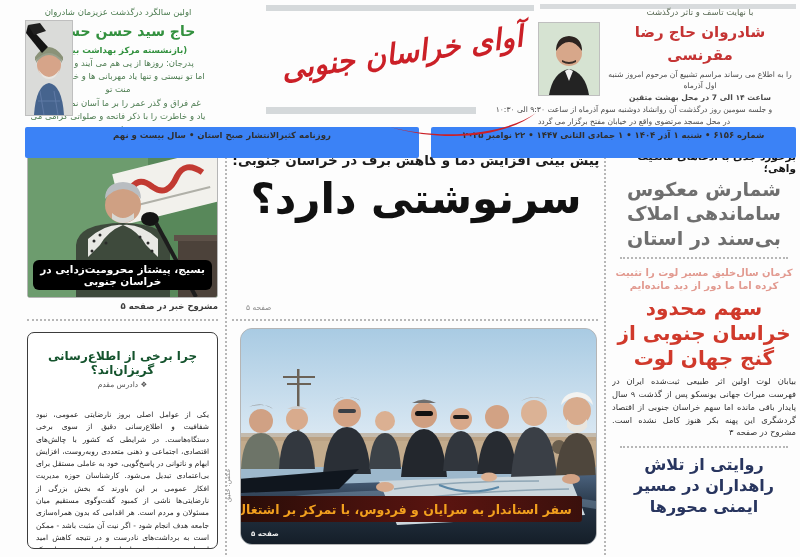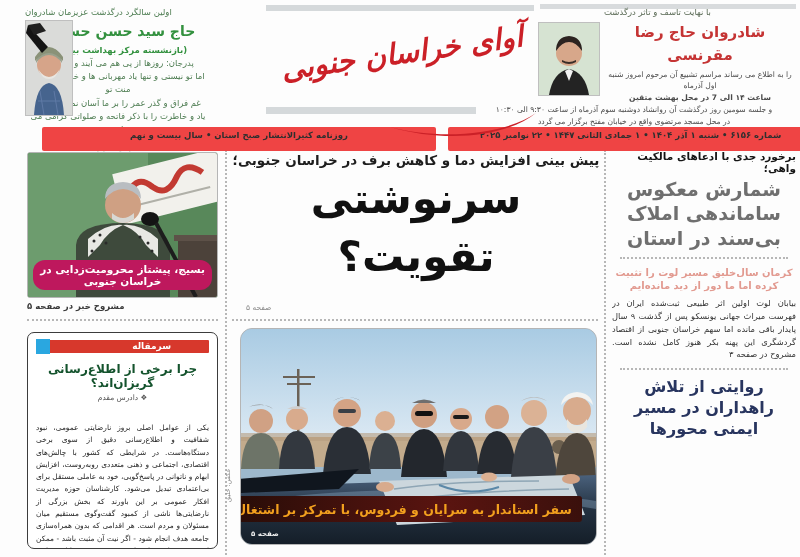--- a/index.html
+++ b/index.html
@@ -5,21 +5,21 @@
   * { margin:0; padding:0; box-sizing:border-box; }
   html,body { width:800px; height:557px; }
   body {
     position:relative; background:#fdfdfd; overflow:hidden;
     font-family:"DejaVu Sans", sans-serif; direction:rtl; color:#222;
   }
   .abs { position:absolute; }
 
   
   .notice { font-size:8.5px; line-height:1.55; }
-  .notice .kicker { font-size:8.5px; color:#5a6a55; text-align:left; }
+  .notice .kicker { font-size:8.5px; color:#5a6a55; text-align:center; }
   .notice .name  { font-weight:bold; font-size:14px; text-align:center; margin:2px 0 1px; }
   .notice .sub   { font-weight:bold; font-size:9px; text-align:center; }
   .notice .line  { text-align:center; }
   .notice .sig   { font-weight:bold; font-size:10px; text-align:center; margin-top:2px; }
 
   #ob-left  { left:25px; top:6px; width:240px; height:118px; }
   #ob-left .txt { padding-right:0; padding-left:0; margin-right:54px; }
   #ob-left .kicker, #ob-left .line { color:#4e7d52; }
   #ob-left .name { color:#33913f; }
   #ob-left .sub  { color:#33913f; font-size:8.5px; }
@@ -39,23 +39,23 @@
   #masthead-title {
     position:absolute; left:-14px; top:34px; width:300px;
     color:#cb2027; font-weight:bold; font-style:italic;
     font-size:29px; white-space:nowrap; text-align:center;
     transform:rotate(-8deg); letter-spacing:-1px;
   }
   #mast-swoosh { position:absolute; left:122px; top:108px; z-index:3; }
 
   
   .strip {
-    height:24px; background:#ef4444; border-radius:2px;
+    height:31px; background:#3b82f6; border-radius:2px;
     font-size:8.5px; font-weight:bold; color:#2f2f2f;
-    text-align:center; line-height:16px; z-index:2;margin-left:17px;
+    text-align:center; line-height:16px; z-index:2;
   }
   #strip-left  { left:25px;  top:127px; width:394px; }
   #strip-right { left:431px; top:127px; width:365px; }
 
   
   .vdot { width:0; border-left:2px dotted #b7b7b7; }
   .hdot { border:none; border-top:2px dotted #b7b7b7; }
 
   
   #lead-kicker { left:232px; top:152px; width:368px; text-align:center;
@@ -74,23 +74,23 @@
     padding:3px 10px 4px; border-radius:0 3px 3px 0; }
   #photo-caption-bar .cap { color:#f2a01e; font-weight:bold; font-size:12.5px; white-space:nowrap; }
   #photo-pageref { position:absolute; left:10px; bottom:6px; color:#f0f0f0; font-size:7px; font-weight:bold; }
   #photo-credit { left:224px; top:468px; height:70px; font-size:6.5px; color:#8a8a8a;
     writing-mode:vertical-rl; transform:rotate(180deg); }
 
   
   #left-photo { left:27px; top:152px; width:191px; height:146px;
     border:1px solid #b5b5b5; border-radius:3px; overflow:hidden; background:#5d8f5d; }
   #basij-caption { position:absolute; left:5px; right:5px; bottom:7px;
-    background:#be185d; border-radius:12px; color:#fff; font-weight:bold;
+    background:#000000; border-radius:6px; color:#fff; font-weight:bold;
     font-size:10.5px; text-align:center; padding:3px 0; }
-  #left-pageref { left:27px; top:301px; width:191px; text-align:left;
+  #left-pageref { left:27px; top:301px; width:191px; text-align:right;
     font-size:8.5px; font-weight:bold; color:#3a3a3a; }
   #left-hr { left:27px; top:319px; width:191px; }
 
   
   #editorial { left:27px; top:332px; width:191px; height:217px;
     border:1.5px solid #3c3c3c; border-radius:7px; padding:7px 8px; overflow:hidden; background:#fff; }
   #editorial-bar { position:relative; height:13px; background:#d7382c; border-radius:1px; }
   #editorial-bar .blue-sq { position:absolute; left:0; top:-1px; width:14px; height:15px; background:#2aa7e0; }
   #editorial-bar .lbl { position:absolute; right:38px; top:0; color:#fff; font-weight:bold; font-size:9px; line-height:13px; }
   #editorial-title { color:#14532d; font-weight:bold; font-size:12px; text-align:center; margin:9px 0 3px; }
@@ -171,21 +171,21 @@
 </div>
 
 <div class="abs strip" id="strip-left">روزنامه کثیرالانتشار صبح استان • سال بیست و نهم</div>
 <div class="abs strip" id="strip-right">شماره ۶۱۵۶ • شنبه ۱ آذر ۱۴۰۴ • ۱ جمادی الثانی ۱۴۴۷ • ۲۲ نوامبر ۲۰۲۵</div>
 
 <div class="abs vdot" style="left:225px;top:150px;height:405px;"></div>
 <div class="abs vdot" style="left:604px;top:150px;height:405px;"></div>
 
 <div class="abs" id="lead-kicker">پیش بینی افزایش دما و کاهش برف در خراسان جنوبی؛</div>
 <div class="abs" id="headline">
-  <div>سرنوشتی تقویت؟</div>
+  <div>سرنوشتی دارد؟</div>
 </div>
 <div class="abs" id="lead-pageref">صفحه ۵</div>
 <hr class="abs hdot" id="center-hr">
 
 <div class="abs" id="center-photo">
   <svg width="357" height="217" viewBox="0 0 357 217" preserveAspectRatio="none">
     <defs>
       <linearGradient id="sky" x1="0" y1="0" x2="0" y2="1">
         <stop offset="0" stop-color="#a9cbe3"></stop>
           <stop offset="1" stop-color="#e4eef6"></stop>
@@ -300,37 +300,34 @@
 
     <ellipse cx="122" cy="66" rx="9" ry="7" fill="#141414"></ellipse>
     <path d="M128,70 L168,144" stroke="#1d1d1d" stroke-width="4"></path>
   </svg>
   <div id="basij-caption">بسیج، پیشتاز محرومیت‌زدایی در خراسان جنوبی</div>
 </div>
 <div class="abs" id="left-pageref">مشروح خبر در صفحه ۵</div>
 <hr class="abs hdot" id="left-hr">
 
 <div class="abs" id="editorial">
-  <div id="editorial-bar">
-    <span class="blue-sq"></span>
-    <span class="lbl">سرمقاله</span>
-  </div>
   <div id="editorial-title">چرا برخی از اطلاع‌رسانی گریزان‌اند؟</div>
   <div id="editorial-byline">❖ دادرس مقدم</div>
   <div id="editorial-body">یکی از عوامل اصلی بروز نارضایتی عمومی، نبود شفافیت و اطلاع‌رسانی دقیق از سوی برخی دستگاه‌هاست. در شرایطی که کشور با چالش‌های اقتصادی، اجتماعی و ذهنی متعددی روبه‌روست، افزایش ابهام و ناتوانی در پاسخ‌گویی، خود به عاملی مستقل برای بی‌اعتمادی تبدیل می‌شود. کارشناسان حوزه مدیریت افکار عمومی بر این باورند که بخش بزرگی از نارضایتی‌ها ناشی از کمبود گفت‌وگوی مستقیم میان مسئولان و مردم است. هر اقدامی که بدون همراه‌سازی جامعه هدف انجام شود - اگر نیت آن مثبت باشد - ممکن است به برداشت‌های نادرست و در نتیجه کاهش امید اجتماعی منجر شود. در استان خراسان جنوبی طی یک سال اخیر تلاش شده ارتباط میان حاکمیت و مردم تقویت شود. سفرهای میدانی، نشست‌های عمومی و حضور مستقیم مدیران ارشد در میان شهروندان، بخشی از همین راهبرد ارتباطی است که هدف آن کاستن از فاصله مردم و مسئولان است. استاندار نیز با اختصاص بخش مهمی از وقت خود به حضور در شهرستان‌ها، محلات و مساجد... ادامه در صفحه ۲</div>
 </div>
 
 <div class="abs" id="right-col">
   <div class="art" id="art1">
     <div class="akicker">برخورد جدی با ادعاهای مالکیت واهی؛</div>
     <div class="atitle">شمارش معکوس ساماندهی املاک بی‌سند در استان</div>
   </div>
   <hr class="hdot art-hr">
   <div class="art" id="art2">
     <div class="akicker">کرمان سال‌خلیق مسیر لوت را تثبیت کرده اما ما دور از دید مانده‌ایم</div>
+    <div class="atitle">سهم محدود خراسان جنوبی از گنج جهان لوت</div>
     <div class="abody">بیابان لوت اولین اثر طبیعی ثبت‌شده ایران در فهرست میراث جهانی یونسکو پس از گذشت ۹ سال پایدار باقی مانده اما سهم خراسان جنوبی از اقتصاد گردشگری این پهنه بکر هنوز کامل نشده است. مشروح در صفحه ۳</div>
   </div>
   <hr class="hdot art-hr">
   <div class="art" id="art3">
     <div class="atitle">روایتی از تلاش راهداران در مسیر ایمنی محورها</div>
 
   </div>
 </div>
 
 </body></html>

